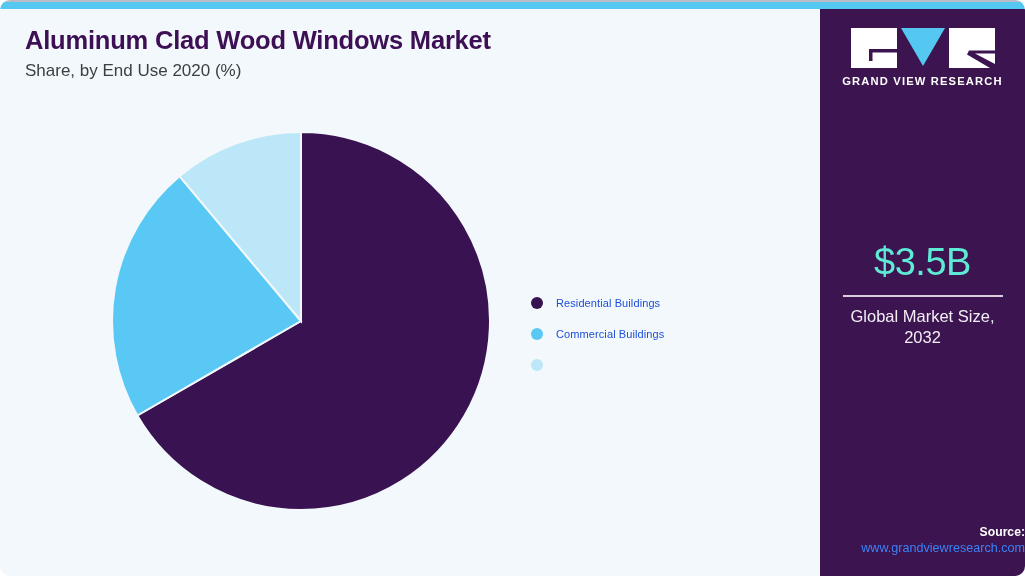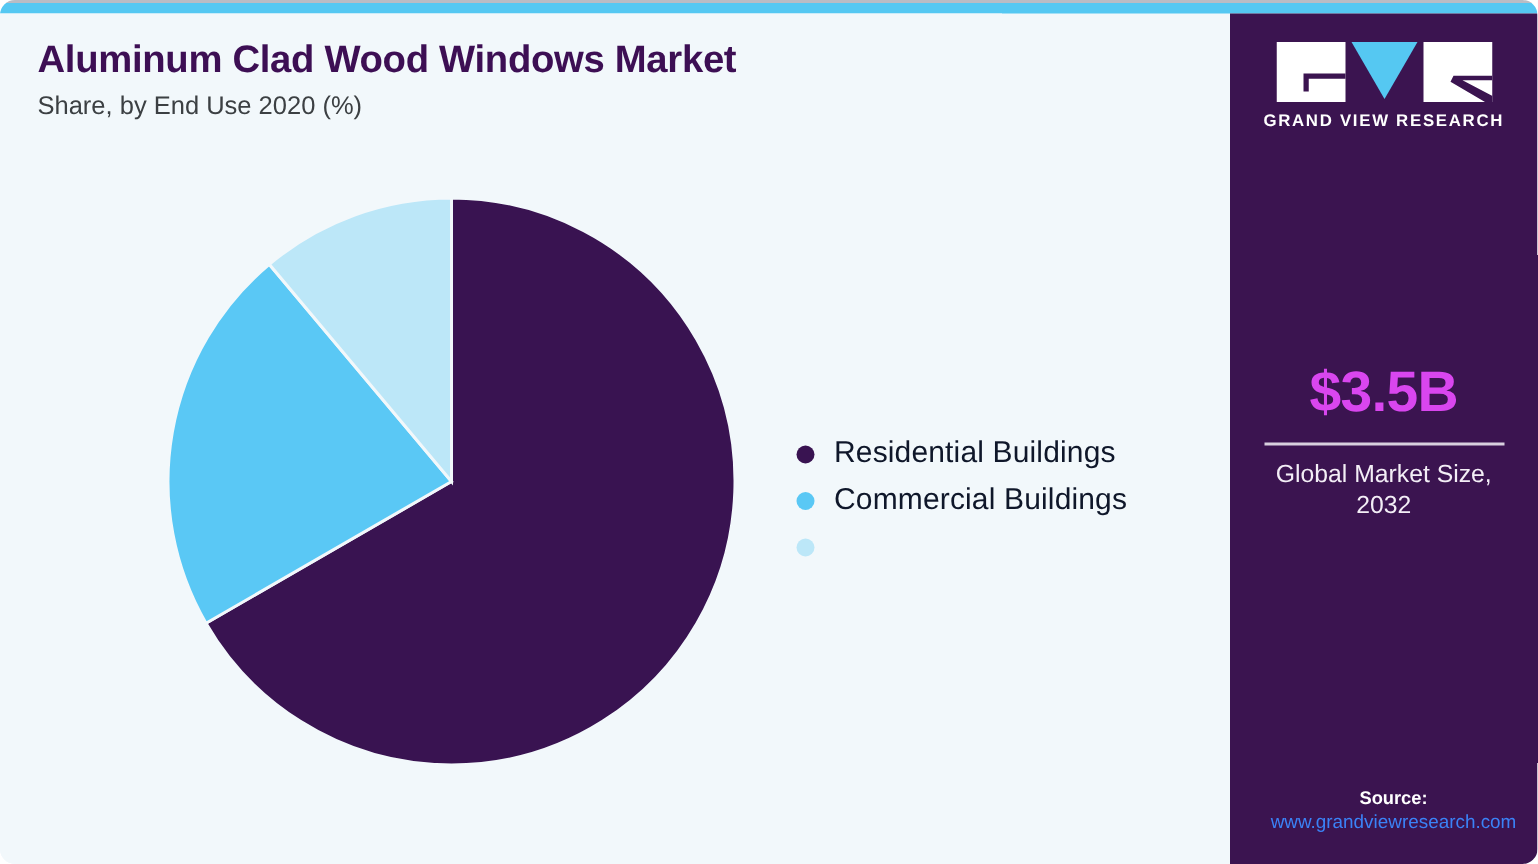--- a/index.html
+++ b/index.html
@@ -97,22 +97,22 @@
     height: 31px;
   }
   .legend-dot {
     width: 12px;
     height: 12px;
     border-radius: 50%;
     flex: 0 0 auto;
     margin-right: 13px;
   }
   .legend-label {
-    font-size: 20px;
-    color: #0f172a;
+    font-size: 11px;
+    color: #1d4ed8;
     white-space: nowrap;
     letter-spacing: 0.1px;
   }
 
   
   .brand-panel {
     position: absolute;
     top: 9px;
     left: 820px;
     width: 205px;
@@ -141,22 +141,22 @@
 
   .stat-block {
     position: absolute;
     top: 234px;
     left: 0;
     width: 205px;
     text-align: center;
   }
   .stat-value {
     font-size: 38px;
-    font-weight: bold;
-    color: #d946ef;
+    font-weight: normal;
+    color: #5eead4;
     line-height: 1;
     letter-spacing: -0.5px;
   }
   .stat-divider {
     width: 160px;
     height: 2px;
     background: #d8d0de;
     margin: 14px auto 9px auto;
   }
   .stat-caption {
@@ -164,21 +164,21 @@
     color: #f3eef6;
     line-height: 1.28;
     padding: 0 16px;
   }
 
   .source-block {
     position: absolute;
     left: 13px;
     bottom: 19px;
     width: 192px;
-    text-align: center;
+    text-align: right;
   }
   .source-label {
     font-size: 12.2px;
     font-weight: bold;
     color: #ffffff;
     line-height: 1.35;
   }
   .source-url {
     font-size: 12.6px;
     color: #3b82f6;

